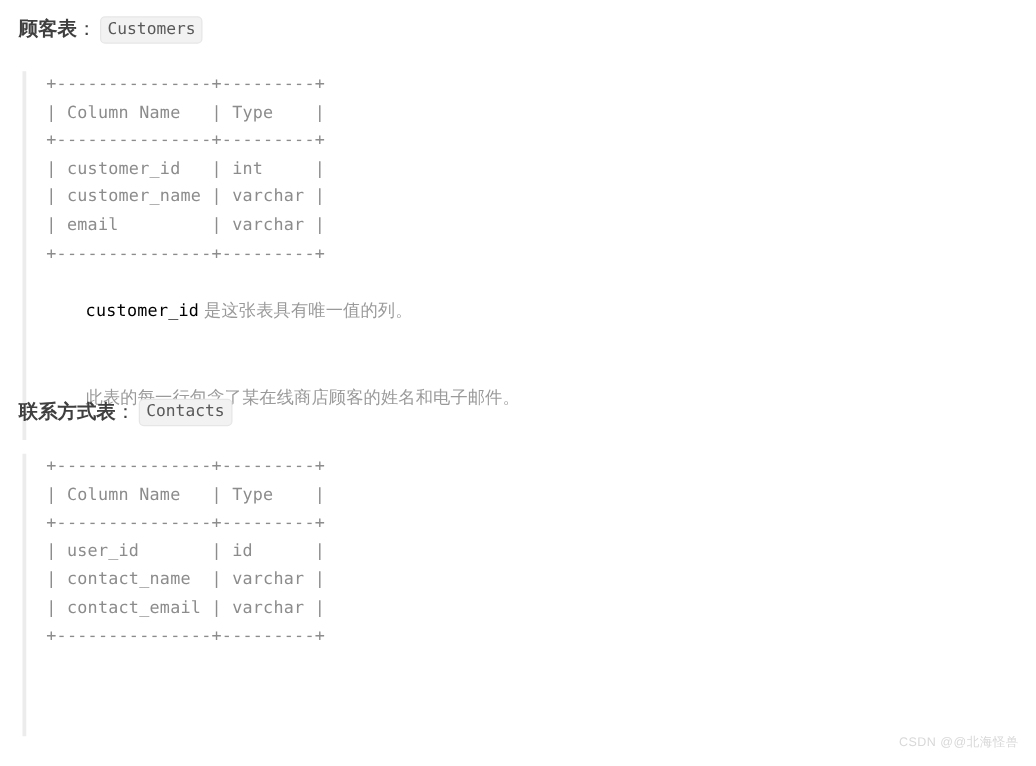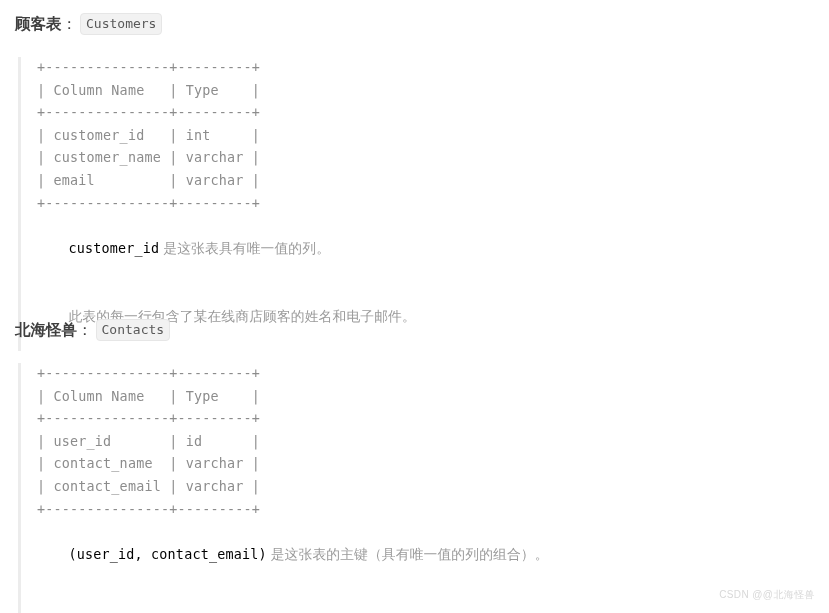--- a/index.html
+++ b/index.html
@@ -143,34 +143,31 @@
       <div class="desc-line">
         <span>此表的每一行包含了某在线商店顾客的姓名和电子邮件。</span>
       </div>
     </blockquote>
 
   </div>
 
   <div class="section section-contacts">
 
     <h3 class="section-title">
-      <span class="title-text">北海怪兽</span><span class="colon">：</span><code class="inline-code">Contacts</code>
+      <span class="title-text">联系方式表</span><span class="colon">：</span><code class="inline-code">Contacts</code>
     </h3>
 
     <blockquote class="quote-block quote-contacts">
       <pre class="code-block">+---------------+---------+
 | Column Name   | Type    |
 +---------------+---------+
 | user_id       | id      |
 | contact_name  | varchar |
 | contact_email | varchar |
 +---------------+---------+</pre>
-      <div class="desc-line">
-        <span class="mono">(user_id, contact_email)</span><span> 是这张表的主键（具有唯一值的列的组合）。</span>
-      </div>
       <div class="desc-line">
         
       </div>
 
     </blockquote>
 
   </div>
 
   <div class="watermark">CSDN @@北海怪兽</div>
 

